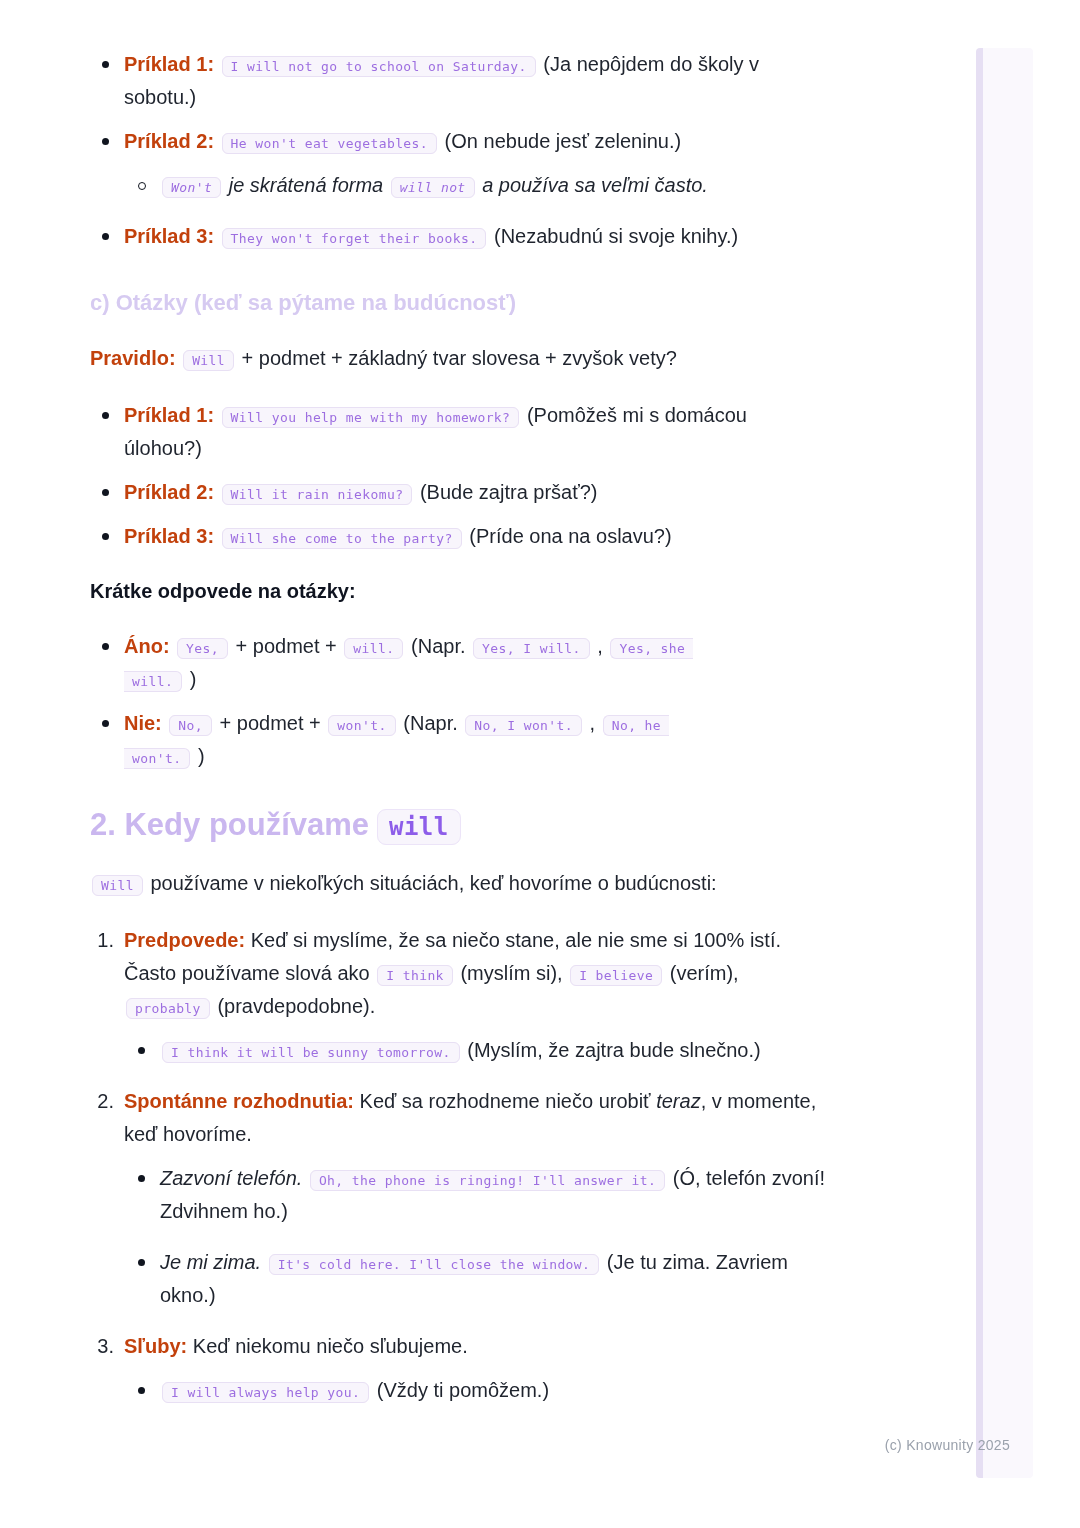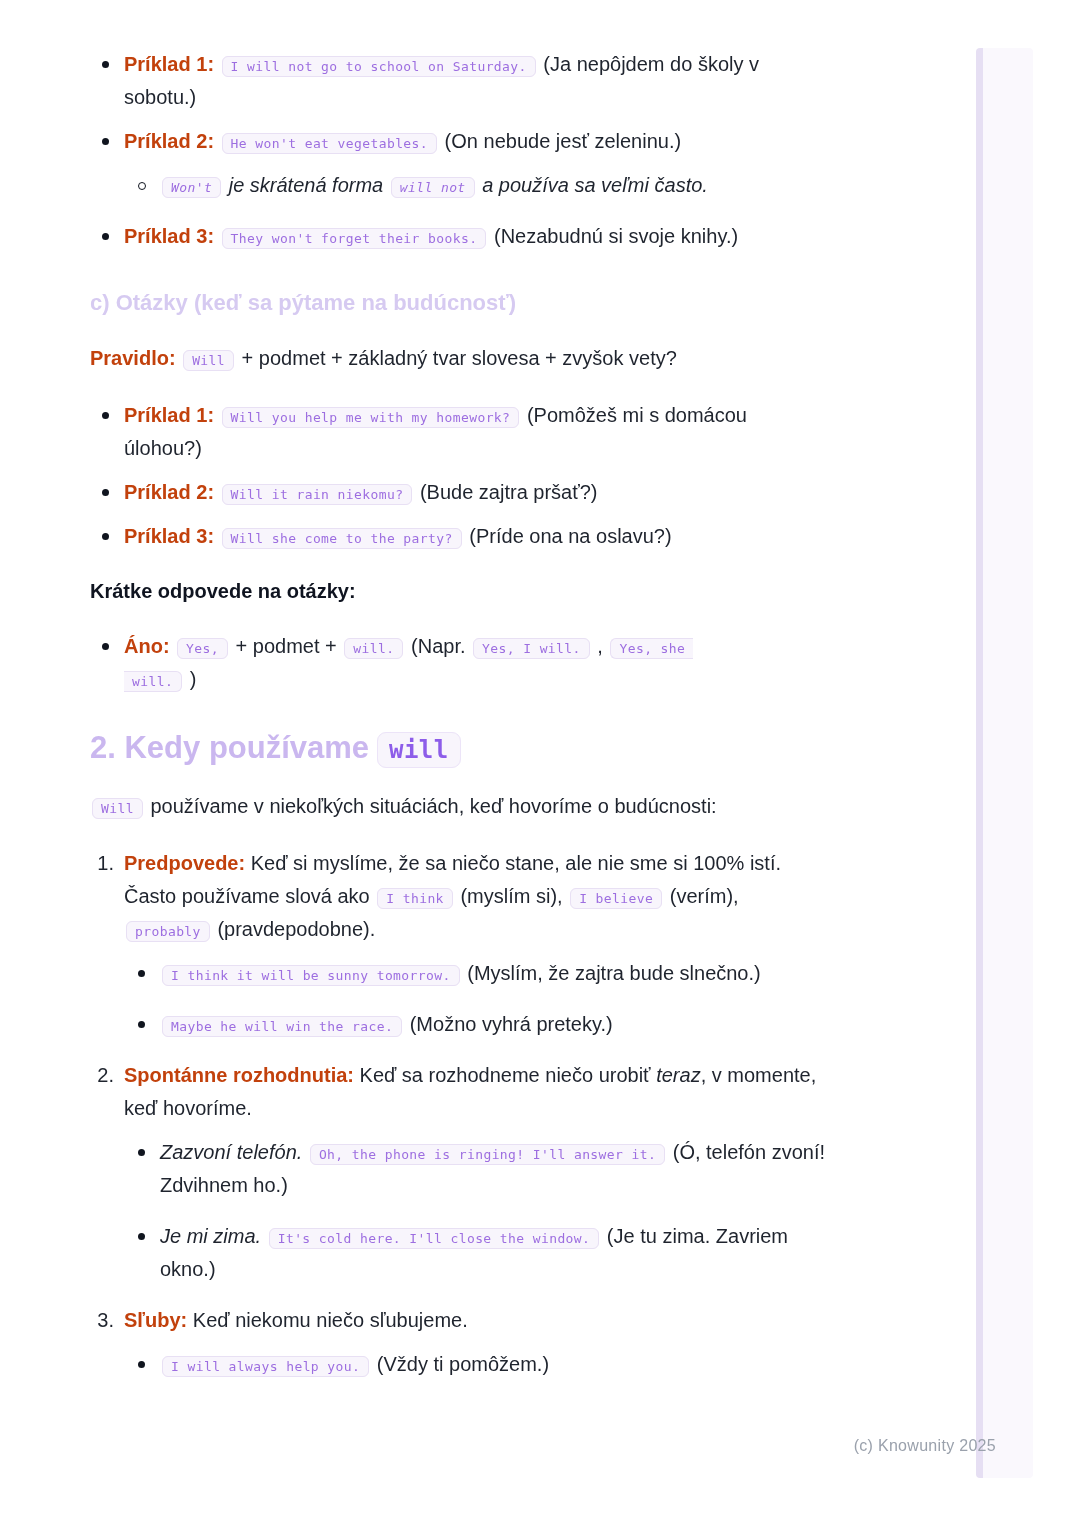--- a/index.html
+++ b/index.html
@@ -78,22 +78,22 @@
     position:absolute;
     left:976px;top:48px;
     width:50px;height:1430px;
     background:#faf8fd;
     border-left:7px solid #e6dff3;
     border-radius:4px;
   }
   
   .footer{
     position:absolute;
-    top:1437px;right:84px;
-    font-size:16px;
+    top:1437px;right:70px;
+    font-size:14px;
     color:#9aa1ac;
     letter-spacing:.3px;
   }
 </style>
 </head>
 <body>
 
 <div class="page">
   <div class="content">
 
@@ -134,39 +134,39 @@
         <div><span class="bd">Príklad 3:</span><span class="tx"> </span><span class="code">Will she come to the party?</span><span class="tx"> (Príde ona na oslavu?)</span></div>
       </div>
     </div>
 
     <div class="bold-p">Krátke odpovede na otázky:</div>
     <div class="group">
       <div class="li">
         <span class="marker"></span>
         <div><span class="bd">Áno:</span><span class="tx"> </span><span class="code">Yes,</span><span class="tx"> + podmet + </span><span class="code">will.</span><span class="tx"> (Napr. </span><span class="code">Yes, I will.</span><span class="tx"> , </span><span class="code cut-r">Yes, she</span><br><span class="code cut-l">will.</span><span class="tx"> )</span></div>
       </div>
+      <div class="li">
+        <span class="marker"></span>
+        <div><span class="bd">Nie:</span><span class="tx"> </span><span class="code">No,</span><span class="tx"> + podmet + </span><span class="code">won't.</span><span class="tx"> (Napr. </span><span class="code">No, I won't.</span><span class="tx"> , </span><span class="code cut-r">No, he</span><br><span class="code cut-l">won't.</span><span class="tx"> )</span></div>
+      </div>
     </div>
 
     <div class="h2"><span class="tx">2. Kedy používame</span><span class="code">will</span></div>
     <div class="para"><span class="code">Will</span><span class="tx"> používame v niekoľkých situáciách, keď hovoríme o budúcnosti:</span></div>
 
     <div class="use">
       <div class="li">
         <span class="num">1.</span>
         <div><span class="bd">Predpovede:</span><span class="tx"> Keď si myslíme, že sa niečo stane, ale nie sme si 100% istí. Často používame slová ako </span><span class="code">I think</span><span class="tx"> (myslím si), </span><span class="code">I believe</span><span class="tx"> (verím), </span><span class="code">probably</span><span class="tx"> (pravdepodobne).</span></div>
       </div>
       <div class="examples">
         <div class="li sub">
           <span class="marker"></span>
           <div><span class="code">I think it will be sunny tomorrow.</span><span class="tx"> (Myslím, že zajtra bude slnečno.)</span></div>
         </div>
-        <div class="li sub">
-          <span class="marker"></span>
-          <div><span class="code">Maybe he will win the race.</span><span class="tx"> (Možno vyhrá preteky.)</span></div>
-        </div>
       </div>
     </div>
 
     <div class="use">
       <div class="li">
         <span class="num">2.</span>
         <div><span class="bd">Spontánne rozhodnutia:</span><span class="tx"> Keď sa rozhodneme niečo urobiť </span><span class="it">teraz</span><span class="tx">, v momente, keď hovoríme.</span></div>
       </div>
       <div class="examples">
         <div class="li sub">

